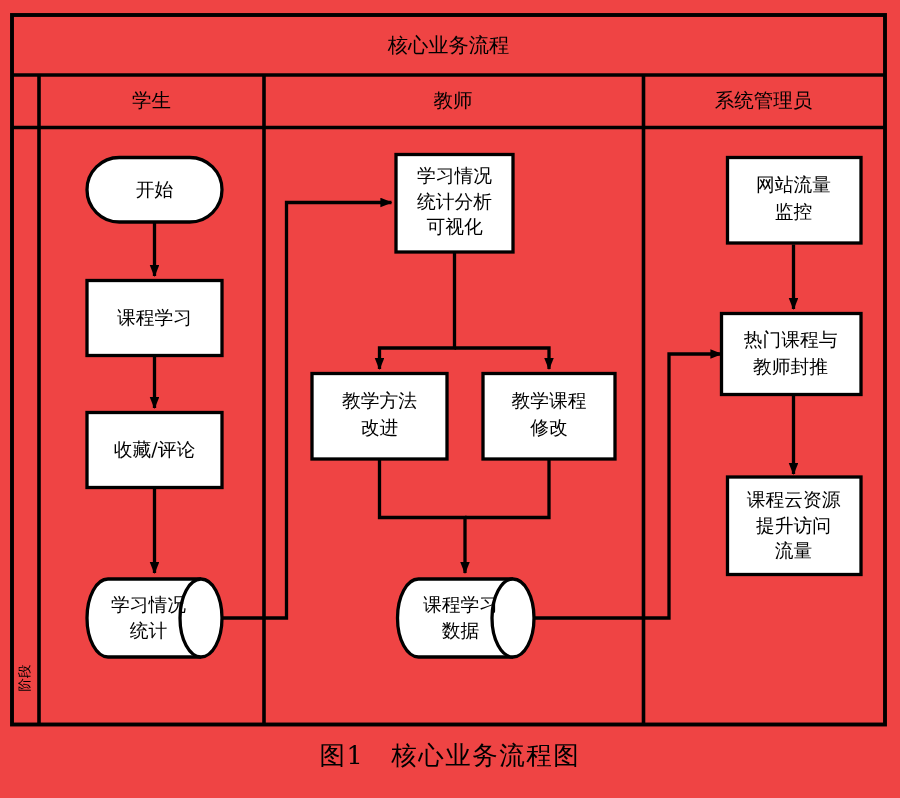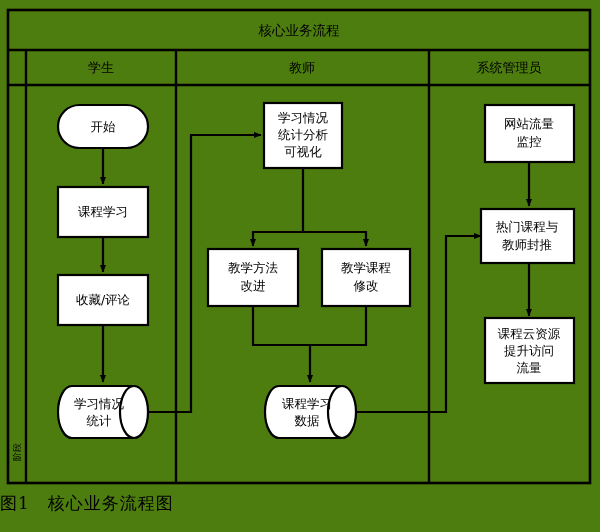--- a/index.html
+++ b/index.html
@@ -1,23 +1,23 @@
 <!DOCTYPE html>
 <html><head>
 <meta charset="utf-8">
 <style>
   html,body{margin:0;padding:0;background:#ffffff;}
   body{width:600px;height:532px;font-family:"DejaVu Sans","Liberation Sans",sans-serif;color:#000;}
-  #stage{position:relative;width:600px;height:532px;overflow:hidden;background:#4d7c0f;}
+  #stage{position:relative;width:600px;height:532px;overflow:hidden;background:#ef4444;}
   #svgroot{position:absolute;left:0;top:0;width:600px;height:532px;}
   .nodetext{font-family:"DejaVu Sans","Liberation Sans",sans-serif;font-size:12.5px;fill:#000;text-anchor:middle;dominant-baseline:middle;}
   .lanehdr{font-family:"DejaVu Sans","Liberation Sans",sans-serif;font-size:13px;fill:#000;text-anchor:middle;dominant-baseline:middle;}
   .titletext{font-family:"DejaVu Sans","Liberation Sans",sans-serif;font-size:13.5px;fill:#000;text-anchor:middle;dominant-baseline:middle;}
   .phasetext{font-family:"DejaVu Sans","Liberation Sans",sans-serif;font-size:9px;fill:#000;text-anchor:middle;dominant-baseline:middle;}
-  .caption{position:absolute;left:0;top:492px;width:600px;
+  .caption{position:absolute;left:0;top:492px;width:600px;text-align:center;
            font-family:"DejaVu Serif","Liberation Serif",serif;font-size:17px;color:#000;letter-spacing:1px;}
   .shp{fill:#ffffff;stroke:#000000;stroke-width:2.2;}
   .frame{fill:none;stroke:#000000;stroke-width:2.6;}
   .divider{stroke:#000000;stroke-width:2.4;}
   .conn{stroke:#000000;stroke-width:2.2;fill:none;}
 </style>
 </head>
 <body>
 
 <div id="stage">

